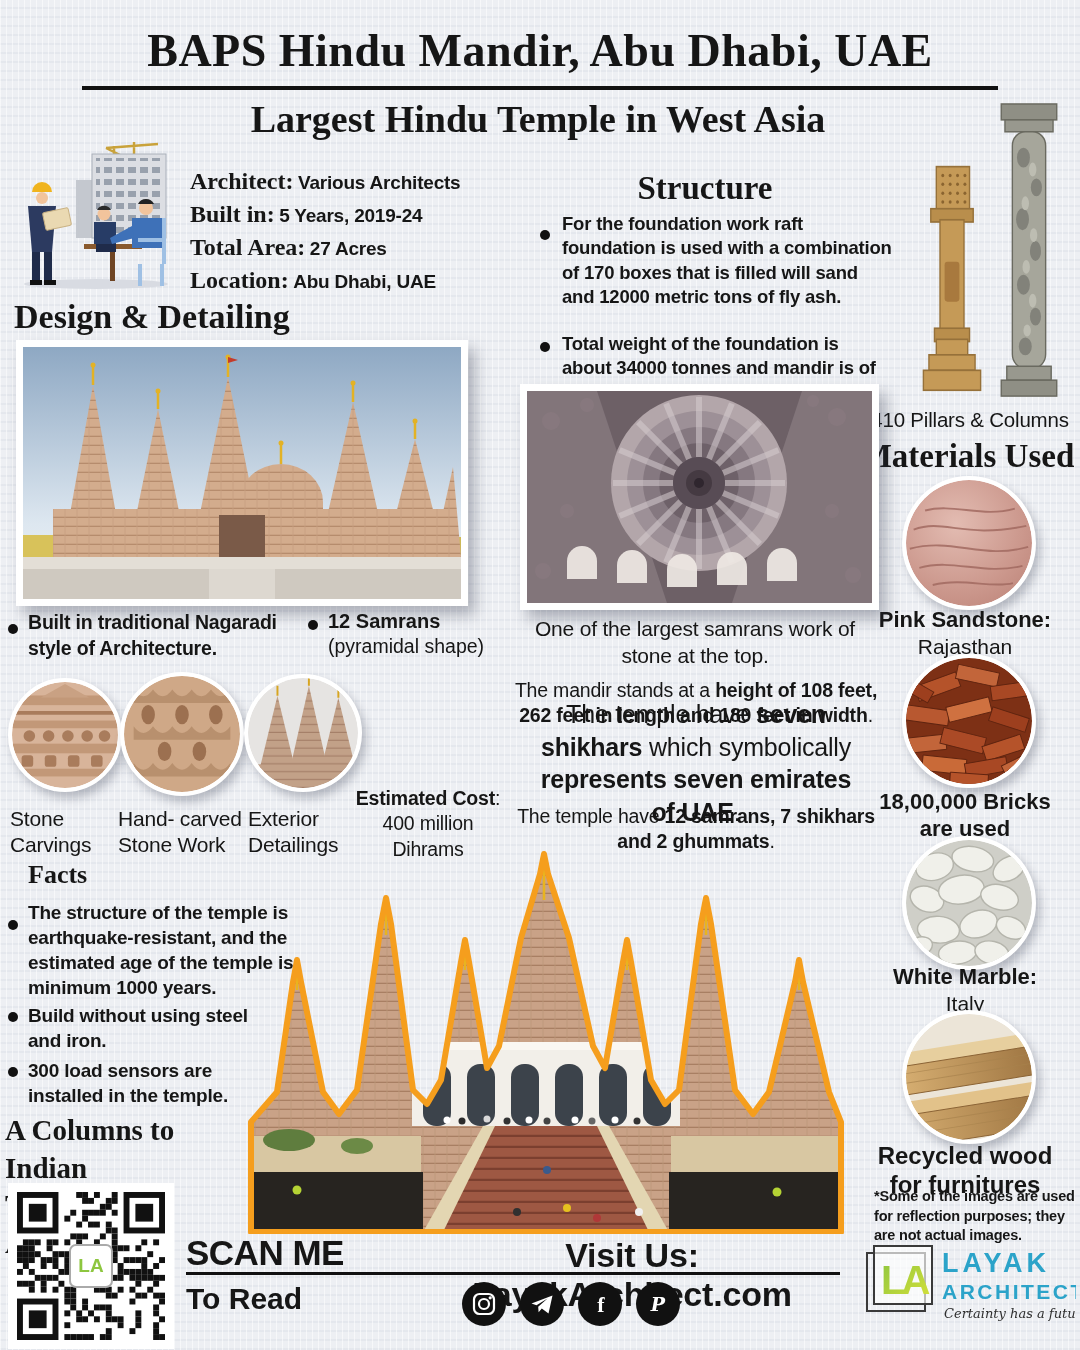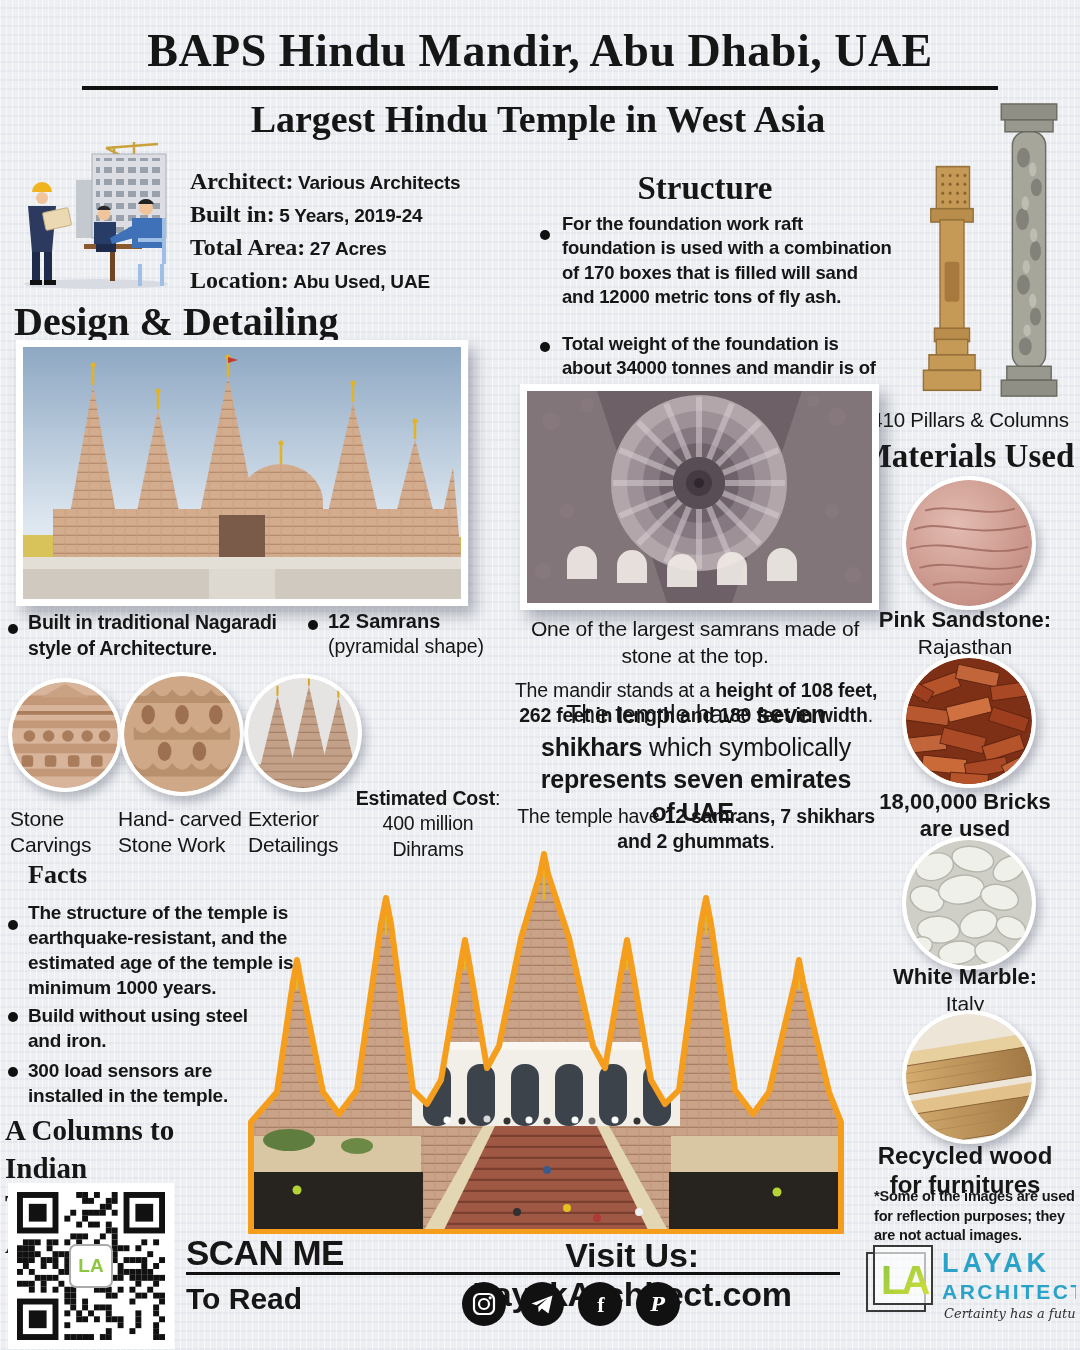--- a/index.html
+++ b/index.html
@@ -79,21 +79,21 @@
   </div>
 
   <div class="abs" style="left:190px;top:166px;width:300px;">
     <div style="line-height:31px;"><span class="serif" style="font-size:24px;">Architect:</span>
       <span class="b" style="font-size:19px;letter-spacing:-.2px;">Various Architects</span></div>
     <div style="line-height:31px;"><span class="serif" style="font-size:24px;">Built in:</span>
       <span class="b" style="font-size:19px;letter-spacing:-.2px;">5 Years, 2019-24</span></div>
     <div style="line-height:31px;"><span class="serif" style="font-size:24px;">Total Area:</span>
       <span class="b" style="font-size:19px;letter-spacing:-.2px;">27 Acres</span></div>
     <div style="line-height:31px;"><span class="serif" style="font-size:24px;">Location:</span>
-      <span class="b" style="font-size:19px;letter-spacing:-.2px;">Abu Used, UAE</span></div>
+      <span class="b" style="font-size:19px;letter-spacing:-.2px;">Abu Dhabi, UAE</span></div>
   </div>
 
   <div class="abs serif ctr" style="left:540px;top:170px;width:330px;font-size:33px;">Structure</div>
   <div class="abs" style="left:540px;top:212px;width:352px;">
     <div style="display:flex;gap:12px;">
       <span class="dot" style="margin-top:18px;flex:0 0 auto;"></span>
       <span class="bullet-text" style="font-size:18.5px;">For the foundation work raft foundation is used with a combination of 170 boxes that is filled will sand and 12000 metric tons of fly ash.</span>
     </div>
     <div style="display:flex;gap:12px;margin-top:22px;">
       <span class="dot" style="margin-top:10px;flex:0 0 auto;"></span>
@@ -301,21 +301,21 @@
         </defs>
       <rect x="3" y="13" width="58" height="58" fill="none" stroke="#3a3a3a" stroke-width="2"></rect>
       <rect x="10" y="6" width="58" height="58" fill="rgba(255,255,255,.65)" stroke="#3a3a3a" stroke-width="2"></rect>
       <text x="17" y="54" font-family="Liberation Sans, sans-serif" font-size="40" font-weight="700" letter-spacing="-4" fill="url(#lg)">LA</text>
       <text x="78" y="32" font-family="Liberation Sans, sans-serif" font-size="27" font-weight="700" letter-spacing="4" fill="#2ba3c9">LAYAK</text>
       <text x="78" y="59" font-family="Liberation Sans, sans-serif" font-size="21" font-weight="700" letter-spacing="2.5" fill="#2ba3c9">ARCHITECT</text>
       <text x="80" y="78" font-family="DejaVu Serif, serif" font-style="italic" font-size="13" fill="#2f2f2f">Certainty has a future</text>
     </svg>
   </div>
 
-  <div class="abs serif" style="left:14px;top:298px;font-size:40px;">Design &amp; Detailing</div>
+  <div class="abs serif" style="left:14px;top:298px;font-size:34px;">Design &amp; Detailing</div>
 
   <div class="abs photo" style="left:16px;top:340px;">
     <svg width="438" height="252" viewBox="0 0 438 252" style="display:block;">
       <defs>
         <linearGradient id="sky" x1="0" y1="0" x2="0" y2="1">
           <stop offset="0" stop-color="#8ea8c3"></stop>
             <stop offset=".7" stop-color="#dde7f0"></stop>
             <stop offset="1" stop-color="#eef2f6"></stop>
           </linearGradient>
         <pattern id="carv" width="12" height="9" patternUnits="userSpaceOnUse">
@@ -526,21 +526,21 @@
       <g fill="#efe9e4" opacity=".92">
         <path d="M40,188 v-18 a15,15 0 0 1 30,0 v18 z"></path>
           <path d="M90,192 v-18 a15,15 0 0 1 30,0 v18 z"></path>
         <path d="M140,196 v-18 a15,15 0 0 1 30,0 v18 z"></path>
           <path d="M190,194 v-18 a15,15 0 0 1 30,0 v18 z"></path>
         <path d="M240,190 v-18 a15,15 0 0 1 30,0 v18 z"></path>
         </g>
     </svg>
   </div>
 
-  <div class="abs ctr stat z2" style="left:530px;top:615px;width:330px;font-size:21px;">One of the largest samrans made of stone at the top.</div>
+  <div class="abs ctr stat z2" style="left:530px;top:615px;width:330px;font-size:21px;">One of the largest samrans work of stone at the top.</div>
   <div class="abs ctr stat z2" style="left:504px;top:678px;width:384px;font-size:19.5px;"><span>The mandir stands at a </span><span style="font-weight: 700;">height of 108 feet, 262 feet in length and 180 feet in width</span><span>.</span></div>
   <div class="abs ctr stat z2" style="left:530px;top:698px;width:332px;font-size:25px;"><span>The temple have </span><span style="font-weight: 700;">seven shikhars</span><span> which symbolically </span><span style="font-weight: 700;">represents seven emirates of UAE</span><span>.</span></div>
   <div class="abs ctr stat z2" style="left:508px;top:804px;width:376px;font-size:19.5px;"><span>The temple have </span><span style="font-weight: 700;">12 samrans, 7 shikhars and 2 ghummats</span><span>.</span></div>
 
   <div class="abs serif" style="left:28px;top:860px;font-size:26px;">Facts</div>
   <span class="abs dot" style="left:8px;top:920px;"></span>
   <div class="abs bullet-text" style="left:28px;top:900px;width:266px;font-size:19px;">The structure of the temple is earthquake-resistant, and the estimated age of the temple is minimum 1000 years.</div>
   <span class="abs dot" style="left:8px;top:1012px;"></span>
   <div class="abs bullet-text" style="left:28px;top:1003px;width:230px;font-size:19px;">Build without using steel and iron.</div>
   <span class="abs dot" style="left:8px;top:1067px;"></span>

